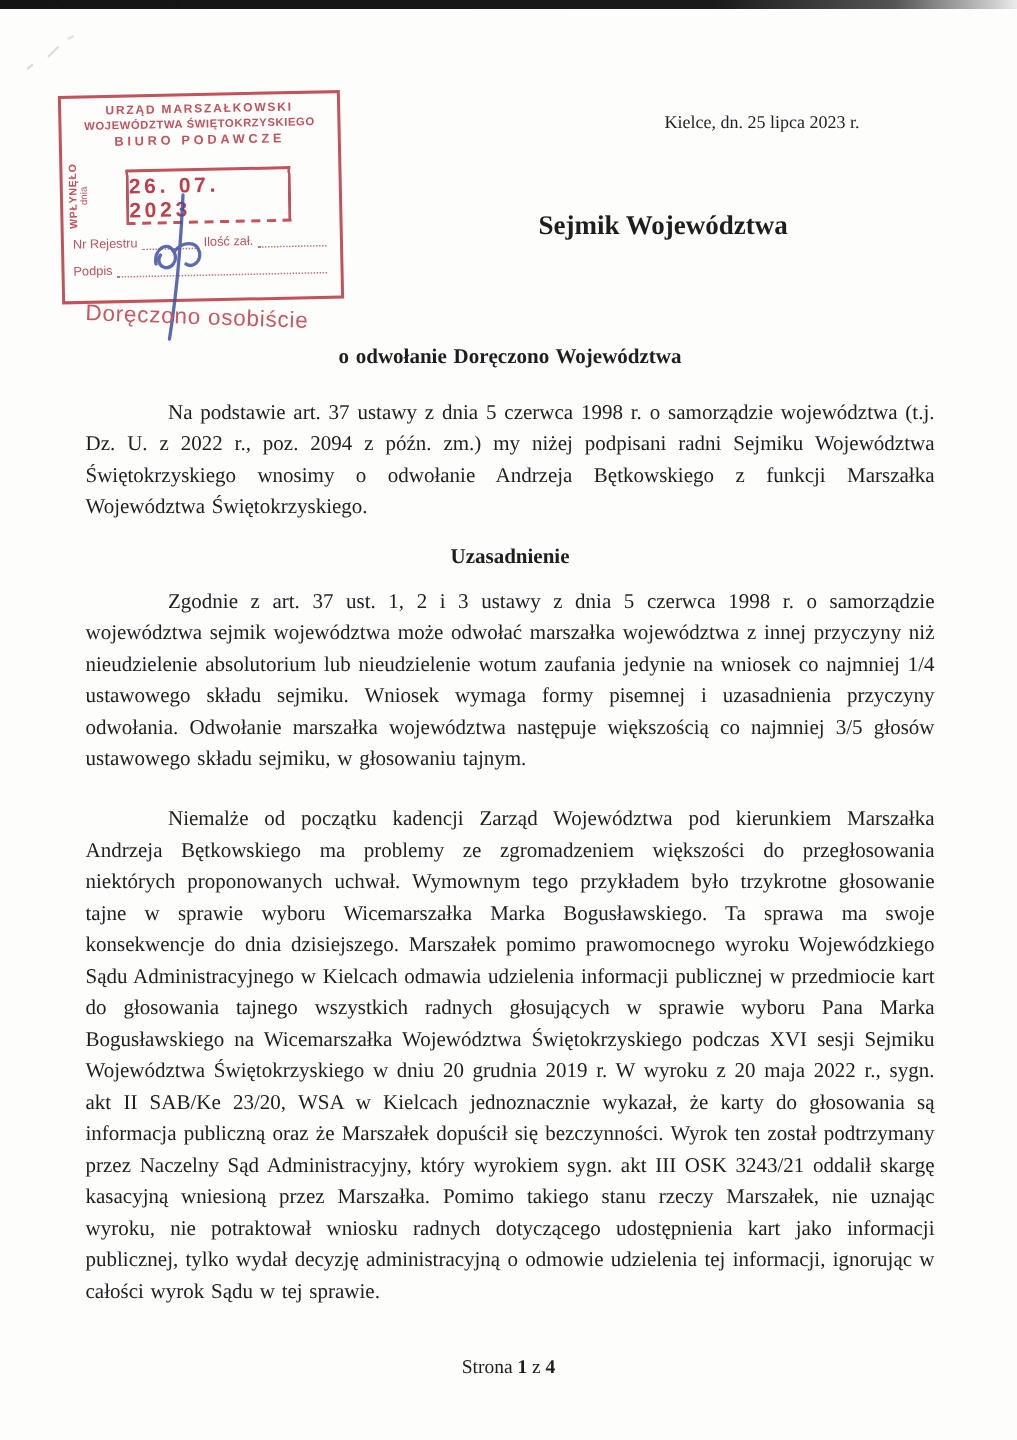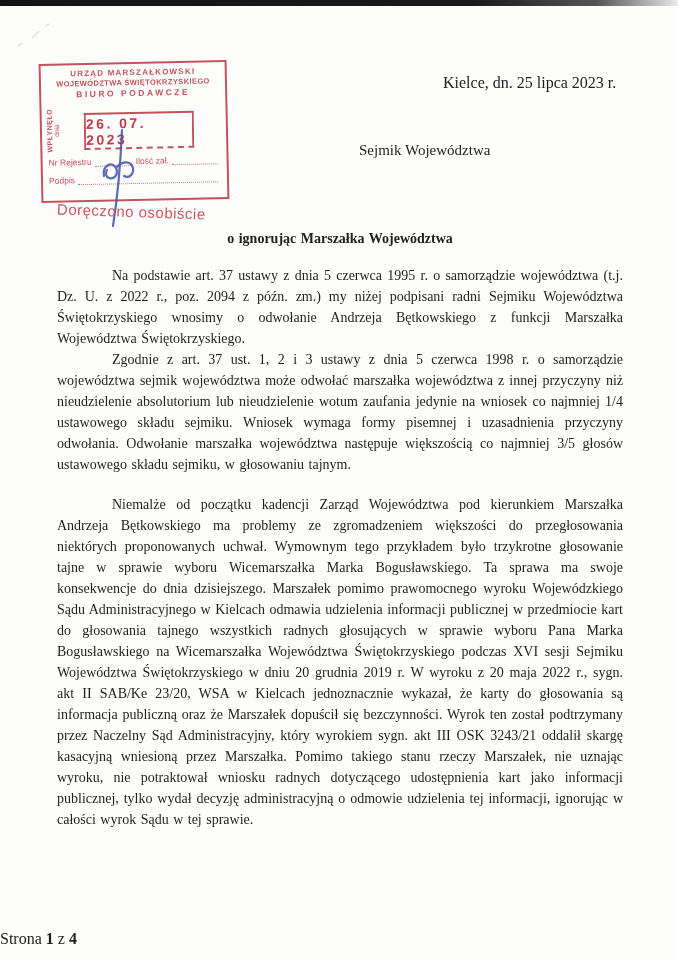--- a/index.html
+++ b/index.html
@@ -48,29 +48,29 @@
 
   .signature-svg{position:absolute;left:98px;top:128px;}
 
   .delivery-note{
     position:absolute;left:57px;top:203px;
     font-family:"Liberation Sans", sans-serif;font-size:15px;color:#cb5560;
     transform:rotate(2deg);letter-spacing:.5px;
   }
 
   
-  .date-line{position:absolute;left:443px;top:74px;font-size:16px;}
-  .addressee{position:absolute;left:359px;top:140px;font-size:15px;font-weight:normal;line-height:21px;}
+  .date-line{position:absolute;left:443px;top:74px;font-size:12px;}
+  .addressee{position:absolute;left:359px;top:140px;font-size:18px;font-weight:bold;line-height:21px;}
   .body-flow{position:absolute;left:57px;top:228px;width:566px;font-size:14px;line-height:21px;word-spacing:1px;}
   .doc-title{text-align:center;font-weight:bold;font-size:14px;line-height:21px;margin:0;}
   .doc-subtitle{text-align:center;font-weight:bold;font-size:14px;line-height:21px;margin:0 0 16px 0;}
   .para{margin:0;text-align:justify;text-indent:55px;}
   .section-heading{text-align:center;font-weight:bold;font-size:14px;margin:12px 0 9px 0;line-height:21px;}
   .para.gap{margin-top:19px;}
-  .footer{position:absolute;left:0;top:930px;width:100%;text-align:left;font-size:16px;}
+  .footer{position:absolute;left:0;top:903px;width:100%;text-align:center;font-size:13px;}
   .footer b{font-weight:bold;}
 </style>
 </head>
 <body>
 
 <div class="page">
 
   <div class="scan-bar"></div>
 
   <svg class="pencil-marks" width="50" height="36" viewBox="0 0 50 36">
@@ -114,22 +114,23 @@
 
   <div class="delivery-note">Doręczono osobiście</div>
 
   <div class="date-line">Kielce, dn. 25 lipca 2023 r.</div>
 
   <div class="addressee">
     <div>Sejmik Województwa</div>
   </div>
 
   <div class="body-flow">
-    <p class="doc-subtitle">o ignorując Marszałka Województwa</p>
-    <p class="para">Na podstawie art. 37 ustawy z dnia 5 czerwca 1995 r. o samorządzie województwa (t.j. Dz. U. z 2022 r., poz. 2094 z późn. zm.) my niżej podpisani radni Sejmiku Województwa Świętokrzyskiego wnosimy o odwołanie Andrzeja Bętkowskiego z funkcji Marszałka Województwa Świętokrzyskiego.</p>
+    <p class="doc-subtitle">o odwołanie Doręczono Województwa</p>
+    <p class="para">Na podstawie art. 37 ustawy z dnia 5 czerwca 1998 r. o samorządzie województwa (t.j. Dz. U. z 2022 r., poz. 2094 z późn. zm.) my niżej podpisani radni Sejmiku Województwa Świętokrzyskiego wnosimy o odwołanie Andrzeja Bętkowskiego z funkcji Marszałka Województwa Świętokrzyskiego.</p>
+    <p class="section-heading">Uzasadnienie</p>
     <p class="para">Zgodnie z art. 37 ust. 1, 2 i 3 ustawy z dnia 5 czerwca 1998 r. o samorządzie województwa sejmik województwa może odwołać marszałka województwa z innej przyczyny niż nieudzielenie absolutorium lub nieudzielenie wotum zaufania jedynie na wniosek co najmniej 1/4 ustawowego składu sejmiku. Wniosek wymaga formy pisemnej i uzasadnienia przyczyny odwołania. Odwołanie marszałka województwa następuje większością co najmniej 3/5 głosów ustawowego składu sejmiku, w głosowaniu tajnym.</p>
     <p class="para gap">Niemalże od początku kadencji Zarząd Województwa pod kierunkiem Marszałka Andrzeja Bętkowskiego ma problemy ze zgromadzeniem większości do przegłosowania niektórych proponowanych uchwał. Wymownym tego przykładem było trzykrotne głosowanie tajne w sprawie wyboru Wicemarszałka Marka Bogusławskiego. Ta sprawa ma swoje konsekwencje do dnia dzisiejszego. Marszałek pomimo prawomocnego wyroku Wojewódzkiego Sądu Administracyjnego w Kielcach odmawia udzielenia informacji publicznej w przedmiocie kart do głosowania tajnego wszystkich radnych głosujących w sprawie wyboru Pana Marka Bogusławskiego na Wicemarszałka Województwa Świętokrzyskiego podczas XVI sesji Sejmiku Województwa Świętokrzyskiego w dniu 20 grudnia 2019 r. W wyroku z 20 maja 2022 r., sygn. akt II SAB/Ke 23/20, WSA w Kielcach jednoznacznie wykazał, że karty do głosowania są informacja publiczną oraz że Marszałek dopuścił się bezczynności. Wyrok ten został podtrzymany przez Naczelny Sąd Administracyjny, który wyrokiem sygn. akt III OSK 3243/21 oddalił skargę kasacyjną wniesioną przez Marszałka. Pomimo takiego stanu rzeczy Marszałek, nie uznając wyroku, nie potraktował wniosku radnych dotyczącego udostępnienia kart jako informacji publicznej, tylko wydał decyzję administracyjną o odmowie udzielenia tej informacji, ignorując w całości wyrok Sądu w tej sprawie.</p>
   </div>
 
   <div class="footer">
     <span>Strona </span><b>1</b><span> z </span><b>4</b>
   </div>
 
 </div>
 

